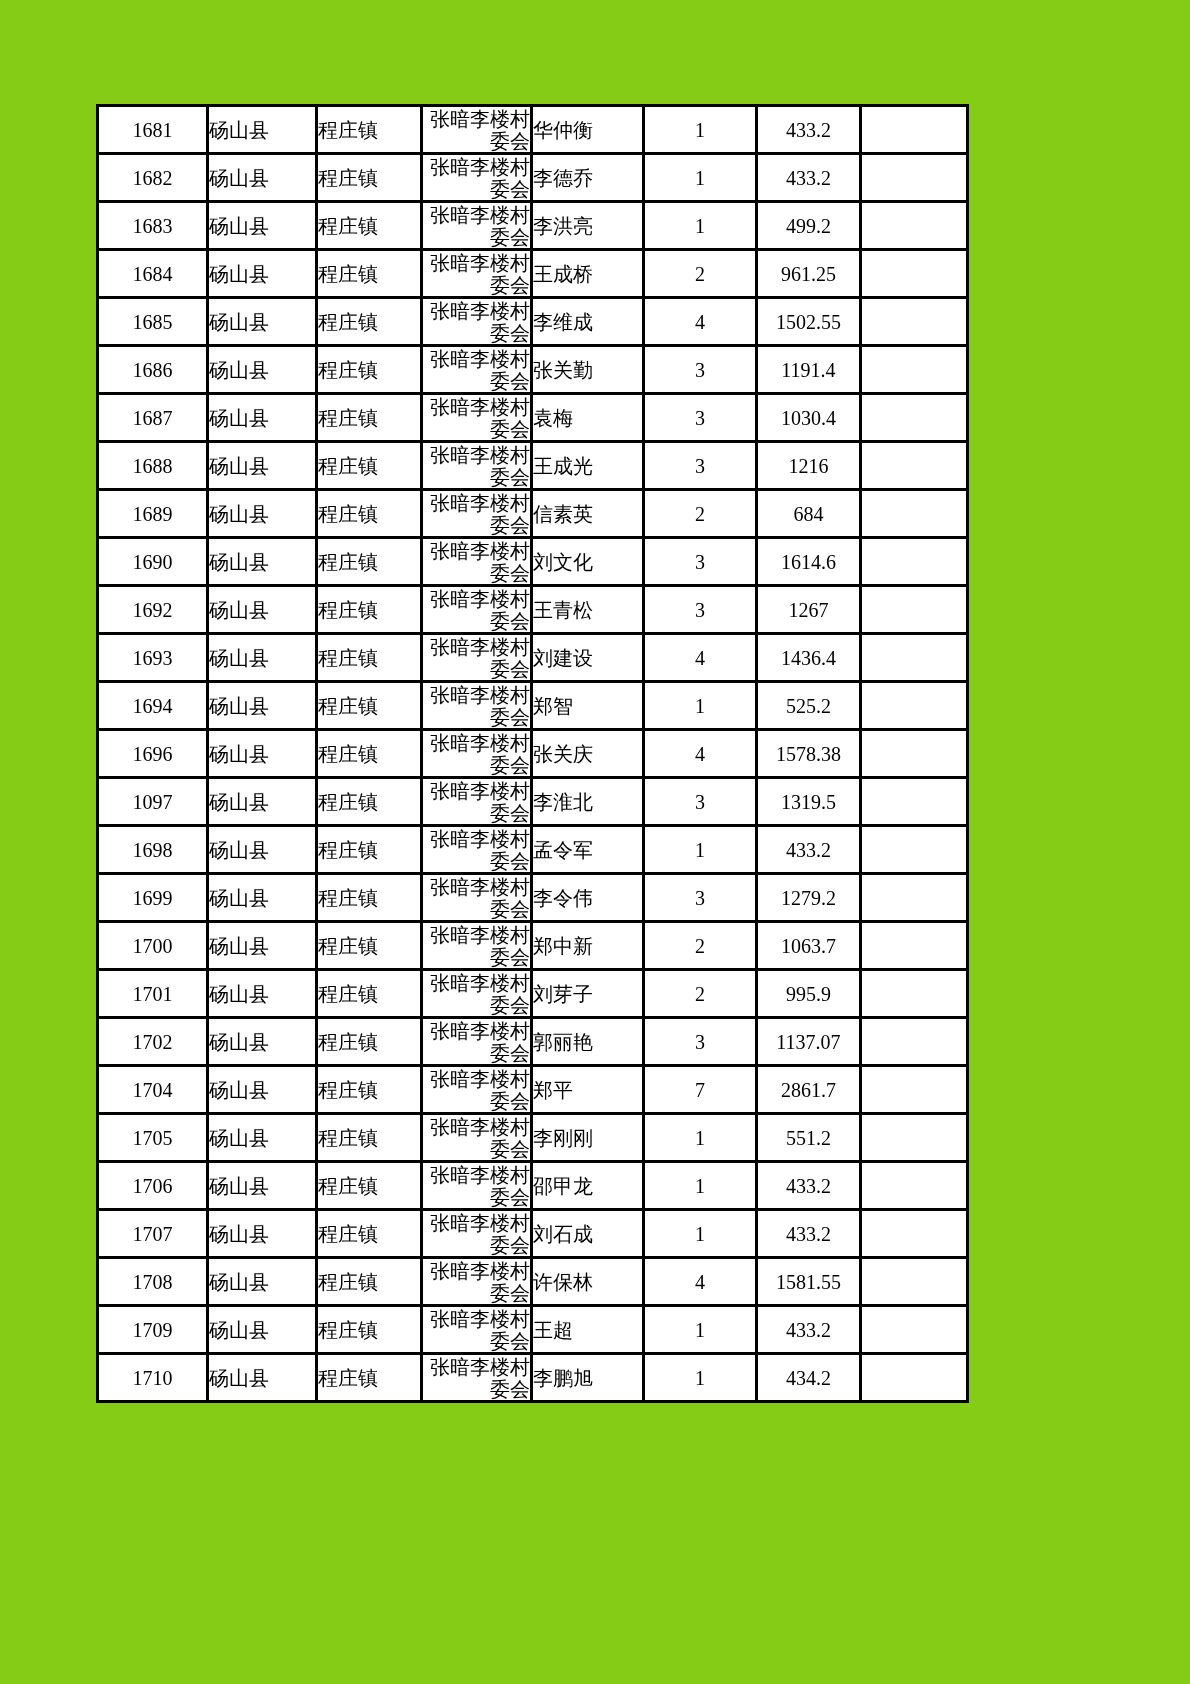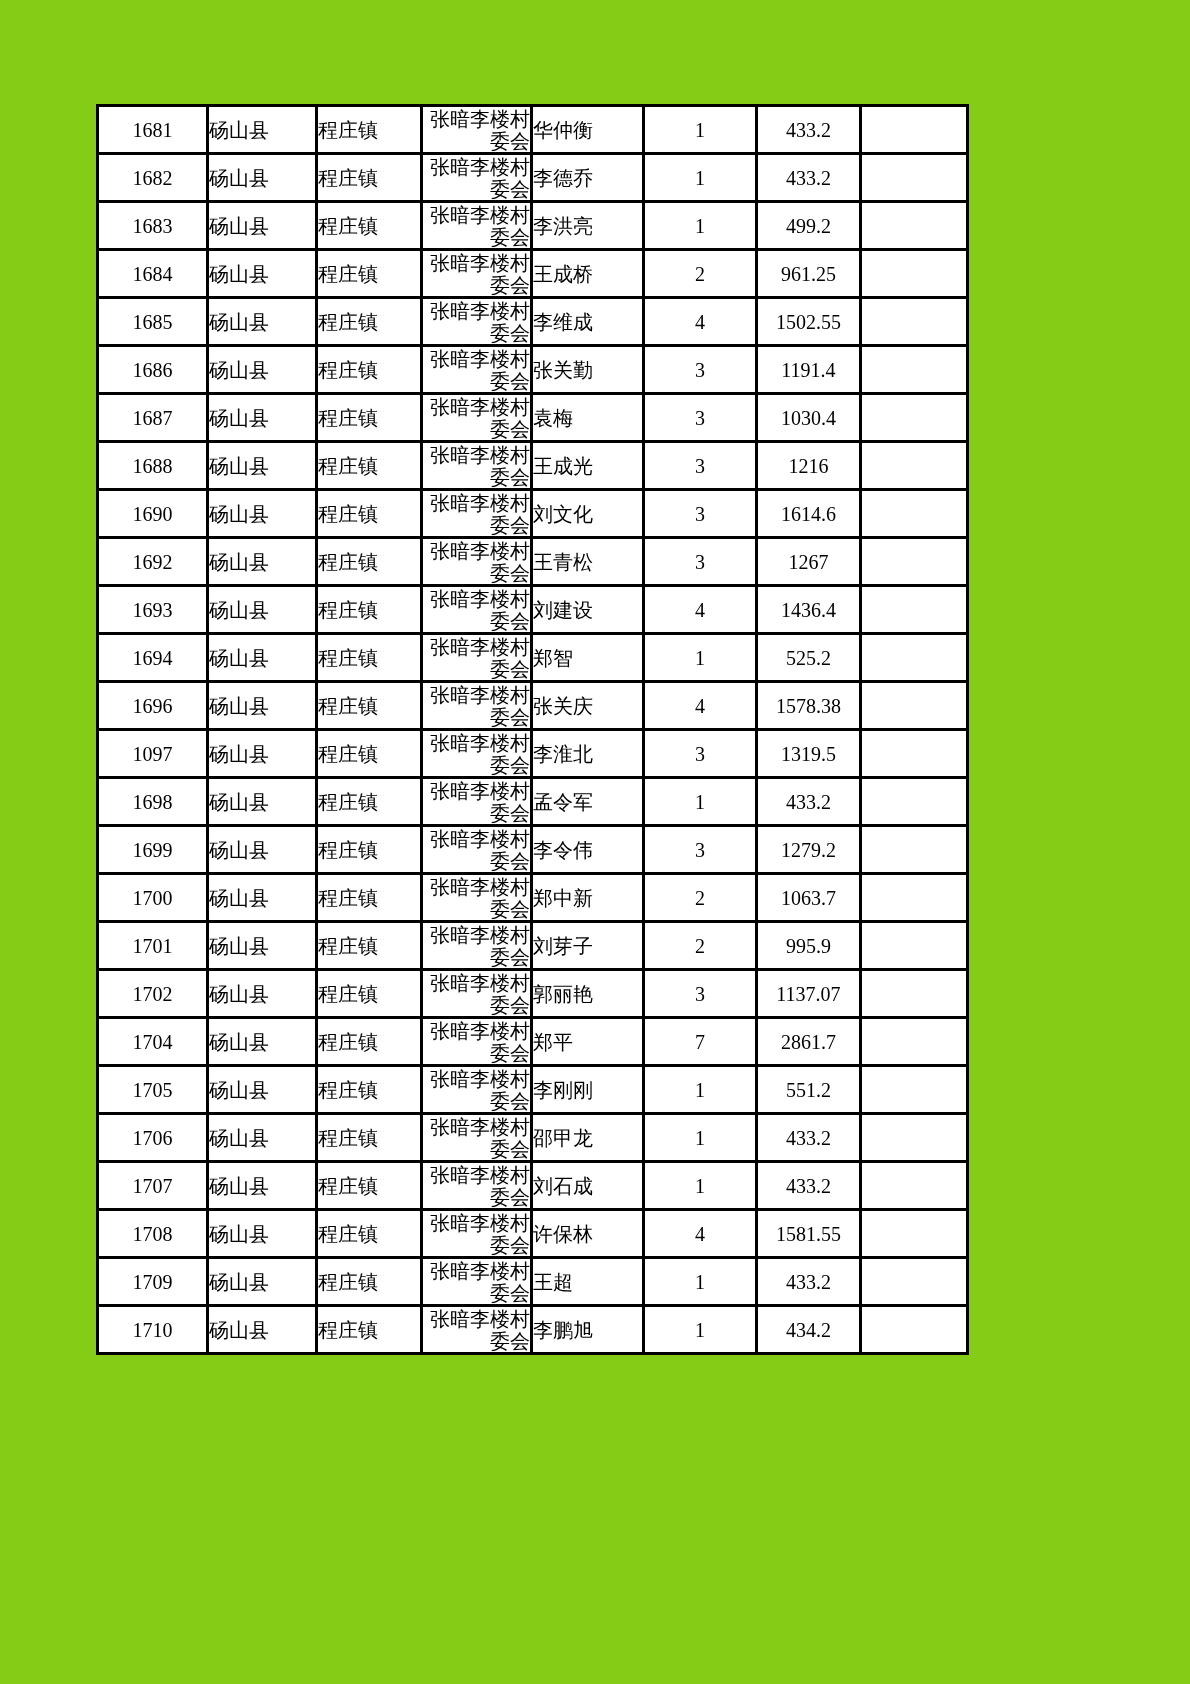--- a/index.html
+++ b/index.html
@@ -128,20 +128,30 @@
           <td class="c-center">1688</td>
           <td class="c-left">砀山县</td>
           <td class="c-left">程庄镇</td>
           <td class="c-wrap">张暗李楼村委会</td>
           <td class="c-left">王成光</td>
           <td class="c-center">3</td>
           <td class="c-center">1216</td>
           <td class="c-center"></td>
         </tr>
         <tr>
+          <td class="c-center">1689</td>
+          <td class="c-left">砀山县</td>
+          <td class="c-left">程庄镇</td>
+          <td class="c-wrap">张暗李楼村委会</td>
+          <td class="c-left">信素英</td>
+          <td class="c-center">2</td>
+          <td class="c-center">684</td>
+          <td class="c-center"></td>
+        </tr>
+        <tr>
           <td class="c-center">1690</td>
           <td class="c-left">砀山县</td>
           <td class="c-left">程庄镇</td>
           <td class="c-wrap">张暗李楼村委会</td>
           <td class="c-left">刘文化</td>
           <td class="c-center">3</td>
           <td class="c-center">1614.6</td>
           <td class="c-center"></td>
         </tr>
         <tr>

